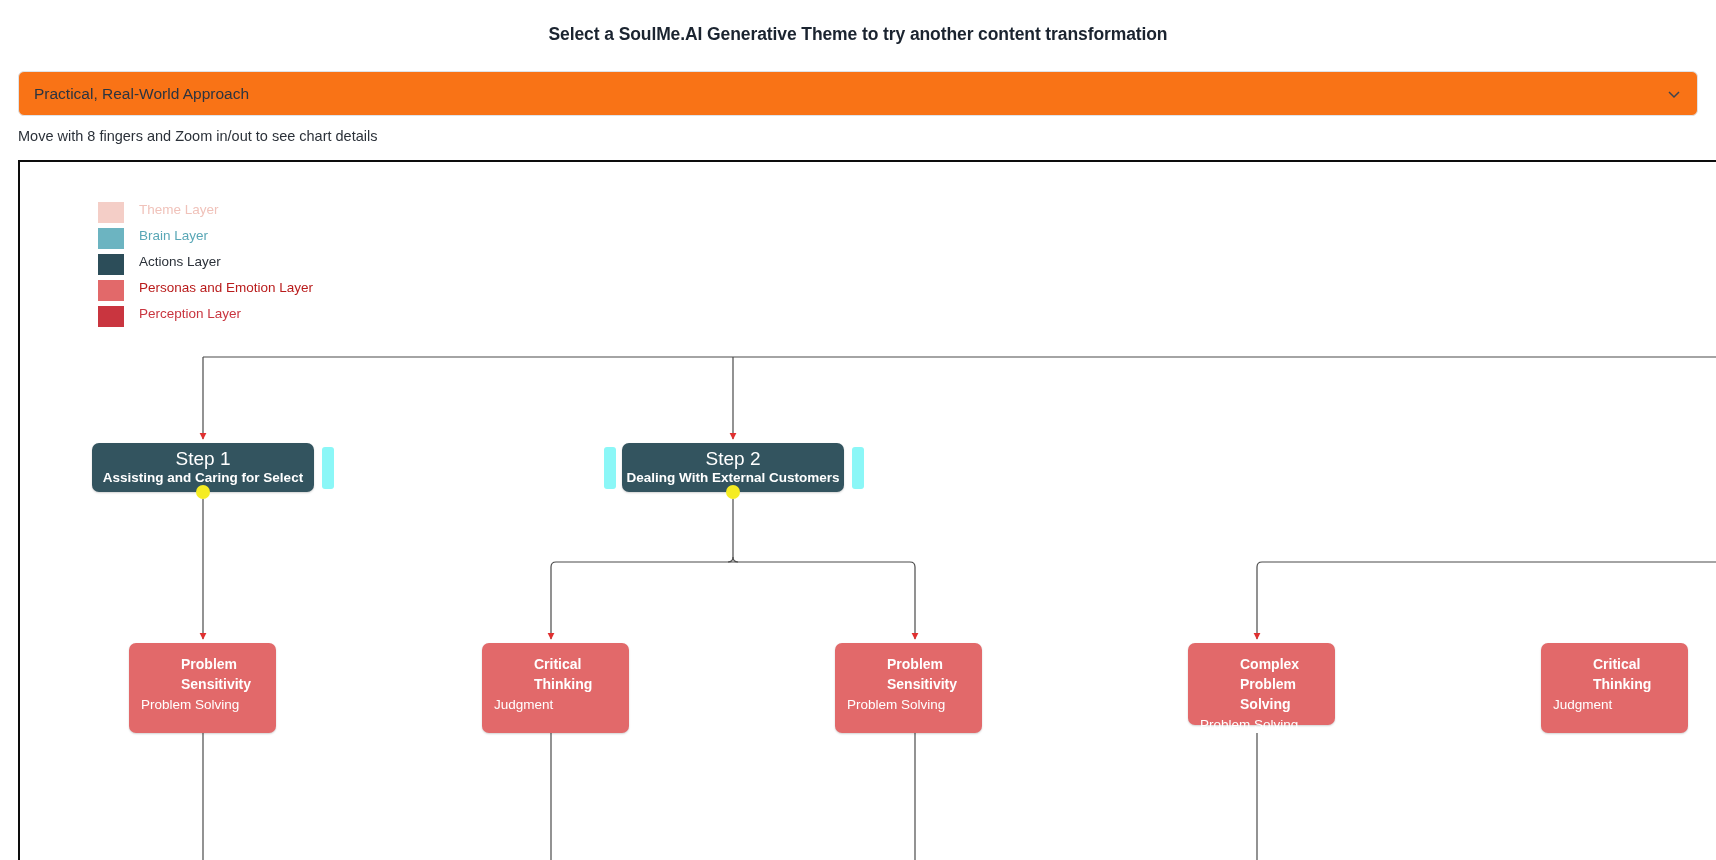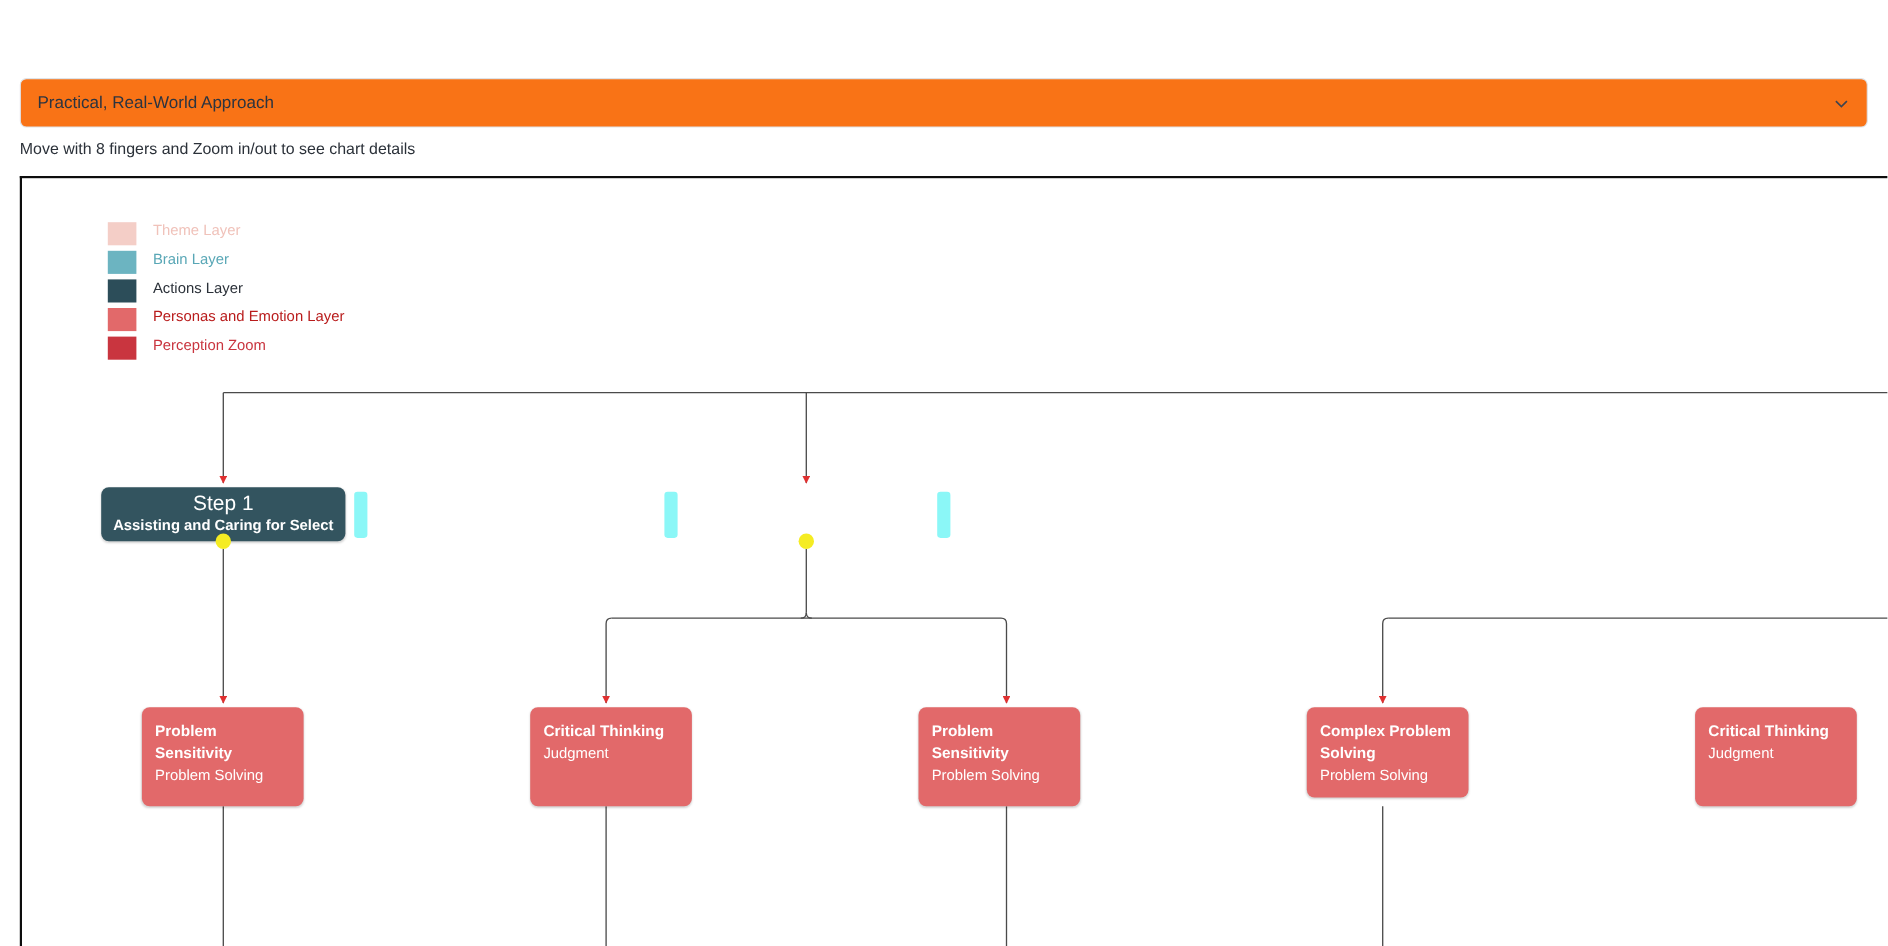--- a/index.html
+++ b/index.html
@@ -84,41 +84,42 @@
   }
   .node-step .n-title { font-size: 19px; line-height: 19px; }
   .node-step .n-sub   { font-size: 13.5px; font-weight: bold; line-height: 19px; }
 
   .node-skill {
     background: #e2696a;
     color: #ffffff;
     padding: 11px 12px 0 12px;
   }
   .node-skill .n-title {
-    font-size: 14px; font-weight: bold; line-height: 20px;
+    font-size: 14px; font-weight: bold; line-height: 20px; margin-left: 40px;
   }
   .node-skill .n-sub {
     font-size: 13.5px; font-weight: normal; line-height: 20px; margin-top: 1px;
   }
 
   
   .handle-side {
     position: absolute; width: 12px; height: 42px;
     background: #8bf7f7; border-radius: 3px;
   }
   .handle-dot {
     position: absolute; width: 14px; height: 14px;
     border-radius: 50%; background: #f5ec23;
   }
 </style>
 </head>
 <body>
 
 <div id="app">
 
+  <h1 class="page-title">Select a SoulMe.AI Generative Theme to try another content transformation</h1>
 
   <div class="select-wrap">
     <div class="theme-select">
       <span class="sel-value">Practical, Real-World Approach</span>
       <span class="chevron">
         <svg viewBox="0 0 16 16" width="16" height="16" fill="none" stroke="currentColor" stroke-width="1.5">
           <path d="M3 6 L8 11 L13 6"></path>
         </svg>
       </span>
     </div>
@@ -172,31 +173,35 @@
         <div class="legend-row">
           <span class="legend-swatch" style="background:#2c4d59"></span>
           <span class="legend-label" style="color:#2b3139">Actions Layer</span>
         </div>
         <div class="legend-row">
           <span class="legend-swatch" style="background:#e2696a"></span>
           <span class="legend-label" style="color:#b91c1c">Personas and Emotion Layer</span>
         </div>
         <div class="legend-row">
           <span class="legend-swatch" style="background:#c9353f"></span>
-          <span class="legend-label" style="color:#c9353f">Perception Zoom</span>
+          <span class="legend-label" style="color:#c9353f">Perception Layer</span>
         </div>
       </div>
 
       <div class="node node-step" style="left:72px; top:281px; width:222px; height:49px;">
         <span class="n-title">Step 1</span>
         <span class="n-sub">Assisting and Caring for Select</span>
       </div>
       <span class="handle-side" style="left:302px; top:285px;"></span>
       <span class="handle-dot" style="left:176px; top:323px;"></span>
 
+      <div class="node node-step" style="left:602px; top:281px; width:222px; height:49px;">
+        <span class="n-title">Step 2</span>
+        <span class="n-sub">Dealing With External Customers</span>
+      </div>
       <span class="handle-side" style="left:584px; top:285px;"></span>
       <span class="handle-side" style="left:832px; top:285px;"></span>
       <span class="handle-dot" style="left:706px; top:323px;"></span>
 
       <div class="node node-skill" style="left:109px; top:481px; width:147px; height:90px;">
         <div class="n-title">Problem Sensitivity</div>
         <div class="n-sub">Problem Solving</div>
       </div>
 
       <div class="node node-skill" style="left:462px; top:481px; width:147px; height:90px;">

